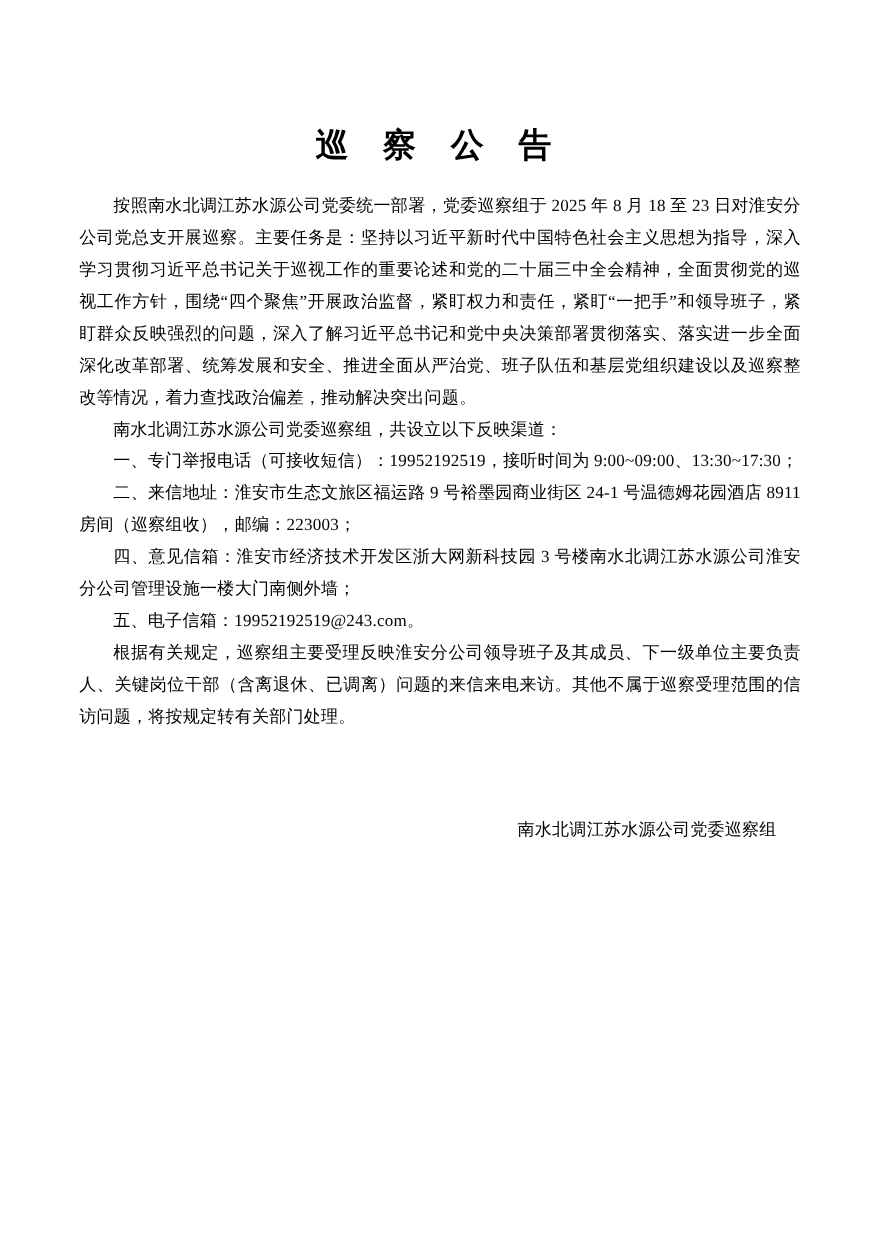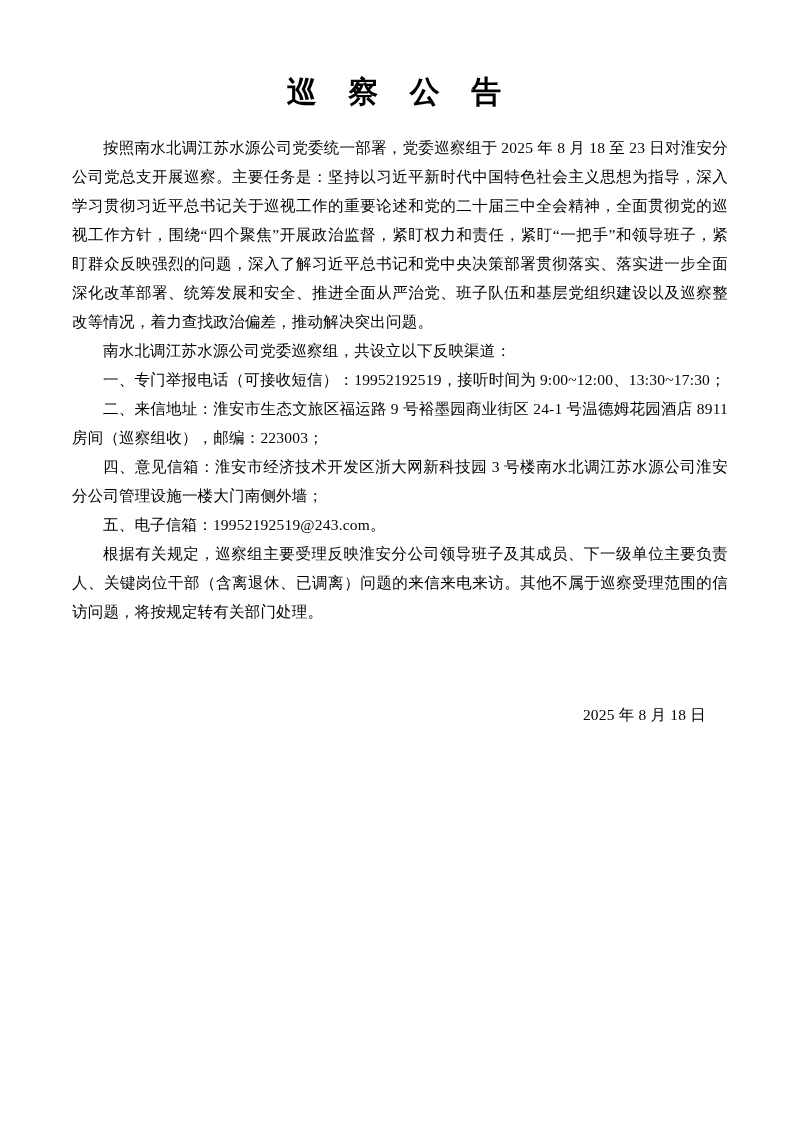--- a/index.html
+++ b/index.html
@@ -20,21 +20,21 @@
     height: 1131px;
     box-sizing: border-box;
     padding: 0 72px;
     position: relative;
   }
   .doc-title {
     text-align: center;
     font-size: 30px;
     font-weight: bold;
     letter-spacing: 12px;
-    margin-top: 72px;
+    margin-top: 112px;
     margin-bottom: 0;
     font-family: "Liberation Serif", "DejaVu Serif", serif;
   }
   .body-block {
     margin-top: 20px;
   }
   p.para {
     font-size: 15.5px;
     line-height: 29px;
     margin: 0;
@@ -57,24 +57,24 @@
 </head>
 <body>
 
 <div class="page">
 
   <h1 class="doc-title">巡 察 公 告</h1>
 
   <div class="body-block">
     <p class="para">按照南水北调江苏水源公司党委统一部署，党委巡察组于 2025 年 8 月 18 至 23 日对淮安分公司党总支开展巡察。主要任务是：坚持以习近平新时代中国特色社会主义思想为指导，深入学习贯彻习近平总书记关于巡视工作的重要论述和党的二十届三中全会精神，全面贯彻党的巡视工作方针，围绕“四个聚焦”开展政治监督，紧盯权力和责任，紧盯“一把手”和领导班子，紧盯群众反映强烈的问题，深入了解习近平总书记和党中央决策部署贯彻落实、落实进一步全面深化改革部署、统筹发展和安全、推进全面从严治党、班子队伍和基层党组织建设以及巡察整改等情况，着力查找政治偏差，推动解决突出问题。</p>
     <p class="para">南水北调江苏水源公司党委巡察组，共设立以下反映渠道：</p>
-    <p class="para">一、专门举报电话（可接收短信）：19952192519，接听时间为 9:00~12:00、13:30~17:30；</p>
+    <p class="para">一、专门举报电话（可接收短信）：19952192519，接听时间为 9:00~09:00、13:30~17:30；</p>
     <p class="para">二、来信地址：淮安市生态文旅区福运路 9 号裕墨园商业街区 24-1 号温德姆花园酒店 8911 房间（巡察组收），邮编：223003；</p>
     <p class="para">四、意见信箱：淮安市经济技术开发区浙大网新科技园 3 号楼南水北调江苏水源公司淮安分公司管理设施一楼大门南侧外墙；</p>
     <p class="para">五、电子信箱：19952192519@243.com。</p>
     <p class="para">根据有关规定，巡察组主要受理反映淮安分公司领导班子及其成员、下一级单位主要负责人、关键岗位干部（含离退休、已调离）问题的来信来电来访。其他不属于巡察受理范围的信访问题，将按规定转有关部门处理。</p>
   </div>
 
   <div class="sign-block">
-    <div class="sign-line">2025 年 8 月 18 日</div>
+    <div class="sign-line">南水北调江苏水源公司党委巡察组</div>
   </div>
 
 </div>
 
 </body></html>

